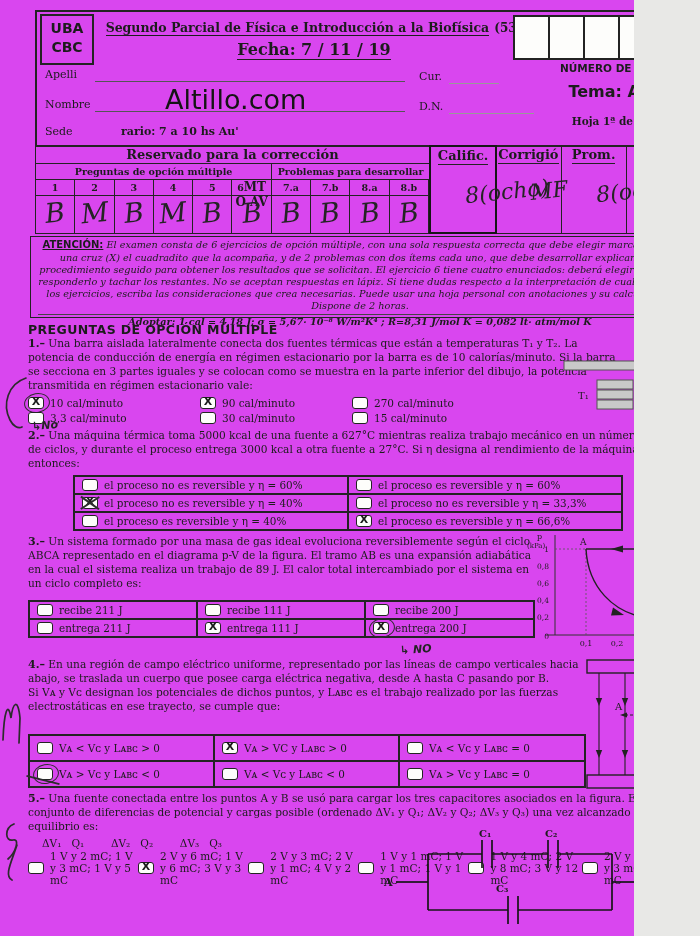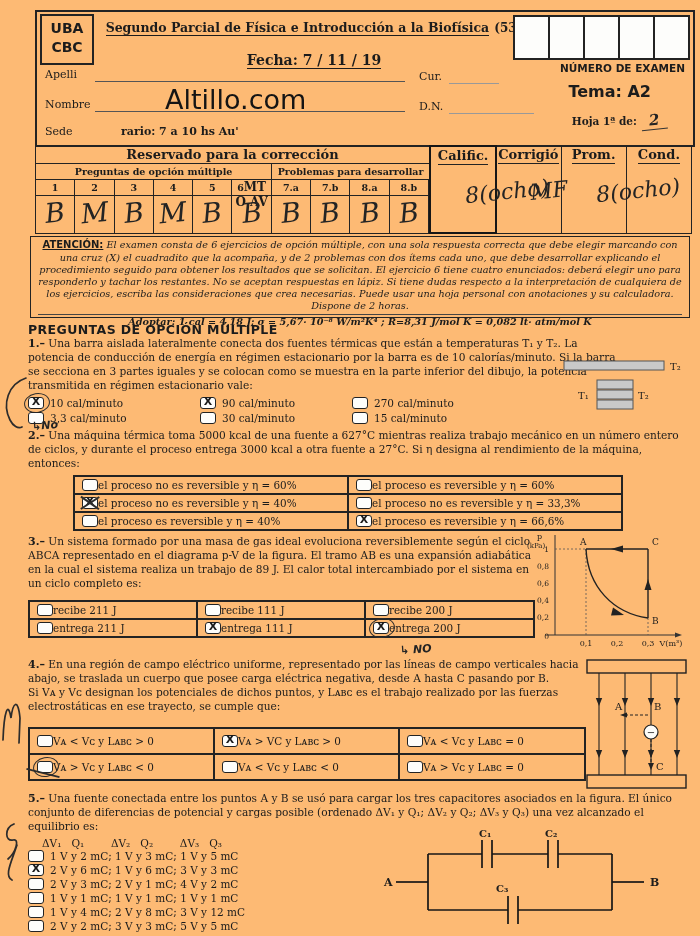--- a/index.html
+++ b/index.html
@@ -1,28 +1,28 @@
 <!DOCTYPE html>
 <html><head>
 <meta charset="utf-8">
 <style>
   html,body{margin:0;padding:0;background:#e8e8e6;}
-  #page{position:relative;width:700px;height:936px;background:#fdba74;overflow:hidden;
+  #page{position:relative;width:634px;height:936px;background:#d946ef;overflow:hidden;
         font-family:"DejaVu Serif",serif;color:#1c1c1c;}
   .abs{position:absolute;}
   .b{font-weight:700;}
   .hw{font-family:"DejaVu Serif",serif;font-style:italic;color:#242424;display:inline-block;transform:rotate(-6deg);}
   
   #hdr{left:35px;top:10px;width:656px;height:133px;border:2px solid #232323;}
   #logo{left:3px;top:2px;width:50px;height:44px;border:2px solid #232323;text-align:center;
         font:700 14px/19px "DejaVu Sans",sans-serif;padding-top:3px;}
   #titlewrap{left:62px;top:5px;width:430px;text-align:center;}
   #titlewrap .t{font-size:12.5px;font-weight:700;border-bottom:1.4px solid #1c1c1c;}
   #titlewrap .suf{font-size:12px;font-weight:700;}
-  #fecha{margin-top:16px;font-size:14px;font-weight:700;border-bottom:1.3px solid #1c1c1c;display:inline-block;}
+  #fecha{margin-top:4px;font-size:16px;font-weight:700;border-bottom:1.3px solid #1c1c1c;display:inline-block;}
   #numboxes{right:3px;top:3px;display:flex;}
   #numboxes .nb{width:33px;height:41px;border:2px solid #232323;margin-left:-2px;background:#fdfdfb;}
   #numlabel{right:8px;top:50px;font:700 10.5px "DejaVu Sans",sans-serif;}
   #tema{right:42px;top:70px;font:700 16px "DejaVu Sans",sans-serif;}
   #hoja{right:26px;top:99px;font-size:10.5px;font-weight:700;}
   #hoja .hw{font-size:15px;border-bottom:1px solid #333;padding:0 8px;}
   .fldlbl{font-size:11px;}
   .fline{border-bottom:1.2px solid #555;height:13px;}
   #watermark{left:128px;top:72px;font:400 27px "DejaVu Sans",sans-serif;color:#141414;}
   
@@ -53,21 +53,21 @@
   .cb{position:relative;display:inline-block;width:14px;height:10px;border:1.4px solid #232323;border-radius:3px;flex:none;background:#fdfdfb;}
   .cb i{position:absolute;left:0;top:-2px;width:100%;text-align:center;
         font:700 11px/12px "DejaVu Sans",sans-serif;font-style:normal;color:#1a1a1a;}
   .pen-circle::after{content:"";position:absolute;left:-5px;top:-5px;width:24px;height:18px;
         border:1.7px solid #2c2c2c;border-radius:50%;transform:rotate(-10deg);}
   .pen-strike::before{content:"";position:absolute;left:-12px;top:10px;width:34px;height:1.8px;
         background:#2c2c2c;transform:rotate(14deg);}
   .pen-x .x1,.pen-x .x2{position:absolute;left:-4px;top:4px;width:22px;height:1.9px;background:#2c2c2c;}
   .pen-x .x1{transform:rotate(35deg);} .pen-x .x2{transform:rotate(-33deg);}
   .grid{display:grid;border:1.5px solid #232323;}
-  .grid .cell{display:flex;align-items:center;padding:2px 7px;border:0.8px solid #232323;
+  .grid .cell{display:flex;gap:6px;align-items:center;padding:2px 7px;border:0.8px solid #232323;
         font-size:10.4px;white-space:nowrap;overflow:visible;}
   .note{font:italic 700 11px "DejaVu Sans",sans-serif;color:#242424;display:inline-block;transform:rotate(-4deg);}
   svg text{font-family:"DejaVu Serif",serif;fill:#1c1c1c;}
   .scrib path{stroke:#2c2c2c;stroke-width:1.7;fill:none;stroke-linecap:round;}
 </style>
 </head>
 <body>
 
 <div id="page">
 
@@ -356,21 +356,21 @@
       <text x="127" y="95" font-size="9">B</text>
     </svg>
   </div>
 
   <div class="abs" style="left:28px;top:658px;width:662px">
     <div class="qtext" style="width:578px">
       <span class="qnum">4.–</span>
       <span>En una región de campo eléctrico uniforme, representado por las líneas de campo verticales hacia abajo, se traslada un cuerpo que posee carga eléctrica negativa, desde A hasta C pasando por B.</span>
     </div>
     <div class="qtext" style="width:545px">Si Vᴀ y Vᴄ designan los potenciales de dichos puntos, y Lᴀʙᴄ es el trabajo realizado por las fuerzas electrostáticas en ese trayecto, se cumple que:</div>
-    <div class="grid" style="grid-template-columns:185px 185px 186px;margin-top:13px;width:556px">
+    <div class="grid" style="grid-template-columns:185px 185px 186px;margin-top:20px;width:556px">
       <div class="cell" style="height:20px">
           <span class="cb">
             <i></i>
           </span>
           <span>Vᴀ &lt; Vᴄ  y  Lᴀʙᴄ &gt; 0</span>
         </div>
       <div class="cell" style="height:20px">
           <span class="cb">
             <i>X</i>
           </span>
@@ -431,21 +431,21 @@
       <text x="71" y="112" font-size="10">C</text>
     </svg>
   </div>
 
   <div class="abs" style="left:28px;top:792px;width:662px">
     <div class="qtext">
       <span class="qnum">5.–</span>
       <span>Una fuente conectada entre los puntos A y B se usó para cargar los tres capacitores asociados en la figura. El único conjunto de diferencias de potencial y cargas posible (ordenado ΔV₁ y Q₁; ΔV₂ y Q₂; ΔV₃ y Q₃) una vez alcanzado el equilibrio es:</span>
     </div>
     <div style="margin:3px 0 1px 14px;font-size:10.5px;white-space:pre">ΔV₁   Q₁        ΔV₂   Q₂        ΔV₃   Q₃</div>
-    <div style="display:flex;flex-direction:column;gap:2px">
+    <div style="display:flex;flex-direction:row;gap:2px">
       <div class="opt">
           <span class="cb">
             <i></i>
           </span>
           <span>1 V y 2 mC; 1 V y 3 mC; 1 V y 5 mC</span>
         </div>
       <div class="opt">
           <span class="cb">
             <i>X</i>
           </span>

